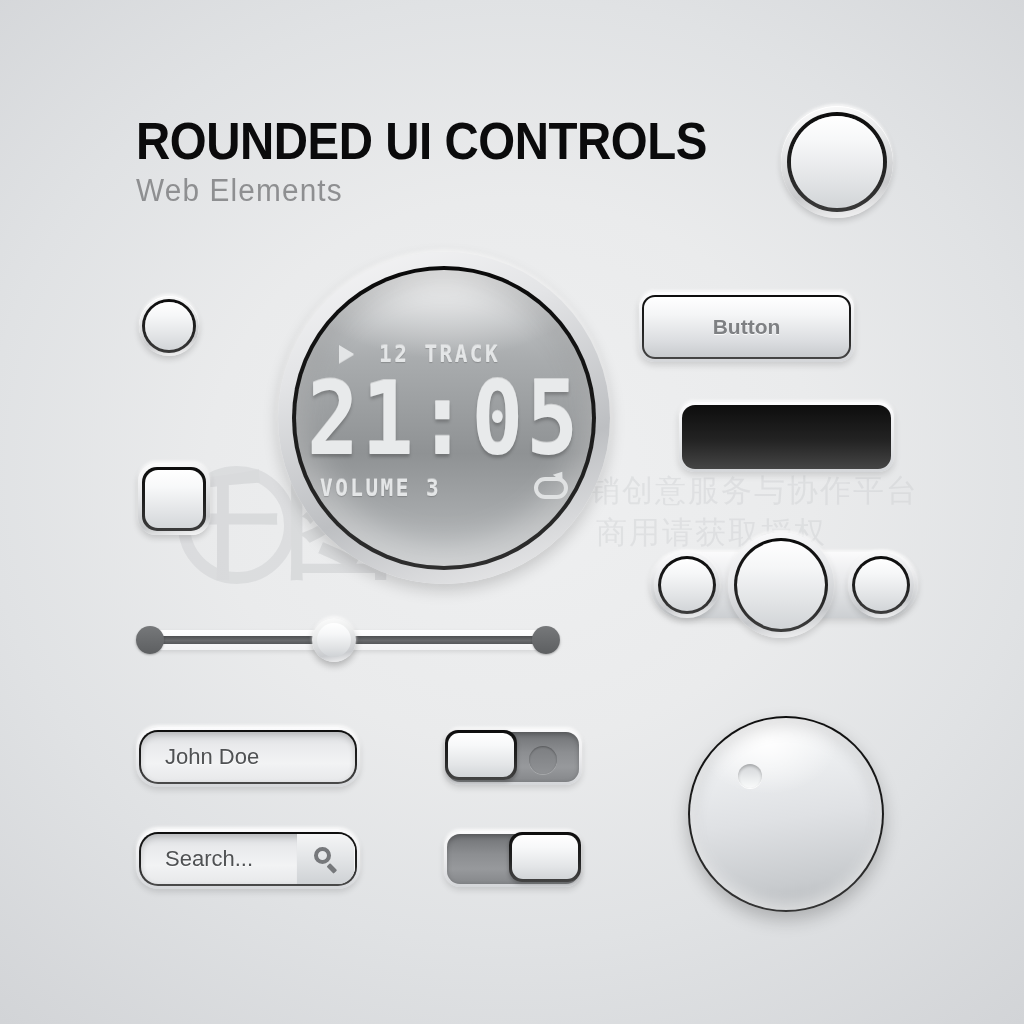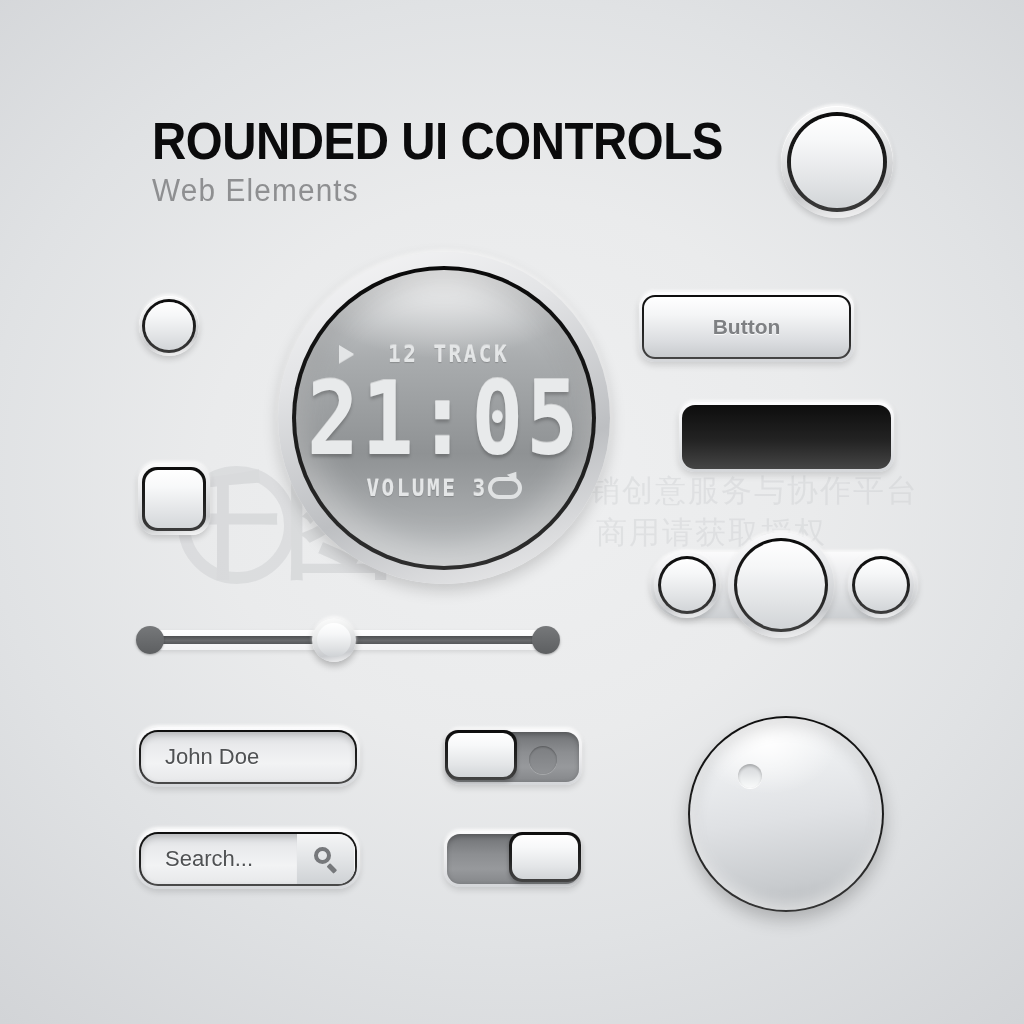--- a/index.html
+++ b/index.html
@@ -9,21 +9,21 @@
     background:#d9dbde;
   }
   #stage{
     position:relative;width:1024px;height:1024px;
     background:
       radial-gradient(ellipse 78% 70% at 50% 46%, #eff0f1 0%, #eaebec 38%, #e0e2e4 66%, #d2d4d7 100%);
     overflow:hidden;
   }
 
   
-  #title-block{position:absolute;left:152px;top:116px;}
+  #title-block{position:absolute;left:136px;top:116px;}
   #main-title{
     font-family:"Liberation Sans Narrow","Liberation Sans",sans-serif;
     font-size:51px;line-height:52px;font-weight:bold;color:#0b0b0c;
     letter-spacing:-0.5px;transform:scaleX(0.93);transform-origin:left center;
     white-space:nowrap;
   }
   #sub-title{
     font-family:"Liberation Sans Narrow","Liberation Sans",sans-serif;
     font-size:31px;line-height:34px;color:#8e8f91;margin-top:6px;
     letter-spacing:1.2px;transform:scaleX(0.96);transform-origin:left center;
@@ -86,21 +86,21 @@
     background:
       radial-gradient(ellipse 95% 62% at 50% -6%, rgba(255,255,255,.92) 0%, rgba(255,255,255,0) 58%),
       linear-gradient(180deg,#d2d4d6 0%,#a9acae 30%,#8f9294 62%,#b9bcbe 100%);
     box-shadow:0 -16px 34px rgba(255,255,255,.45) inset, 0 10px 26px rgba(0,0,0,.18) inset;
   }
   .lcd-inner{
     position:absolute;inset:0;display:flex;flex-direction:column;
     align-items:center;justify-content:center;padding-top:6px;box-sizing:border-box;
   }
   .lcd-row-top{
-    display:flex;align-items:center;gap:34px;width:210px;
+    display:flex;align-items:center;gap:25px;width:210px;
     margin-bottom:4px;
   }
   .play-tri{
     width:0;height:0;border-left:15px solid #e3e5e6;
     border-top:9px solid transparent;border-bottom:9px solid transparent;
     filter:drop-shadow(0 1px 0 rgba(255,255,255,.5));
   }
   .lcd-label{
     font-family:"DejaVu Sans Mono","Liberation Mono",monospace;
     font-size:21px;letter-spacing:2.5px;color:#e4e6e7;font-weight:bold;
@@ -108,21 +108,21 @@
     transform:scaleY(1.12);white-space:nowrap;
   }
   .lcd-time{
     font-family:"DejaVu Sans Mono","Liberation Mono",monospace;
     font-size:86px;line-height:86px;font-weight:bold;color:#e8eaeb;
     letter-spacing:3px;
     text-shadow:0 2px 3px rgba(0,0,0,.22), 0 -1px 0 rgba(255,255,255,.5);
     transform:scaleY(1.18);margin:6px 0 14px 0;white-space:nowrap;
   }
   .lcd-row-bot{
-    display:flex;align-items:center;justify-content:center;
+    display:flex;align-items:center;justify-content:space-between;
     width:248px;
   }
   .loop-ico{
     position:relative;width:34px;height:22px;
   }
   .loop-ico .lo{
     position:absolute;inset:0;border:4px solid #e0e2e3;border-radius:11px/11px;
   }
   .loop-ico .la{
     position:absolute;right:2px;top:-6px;width:0;height:0;

